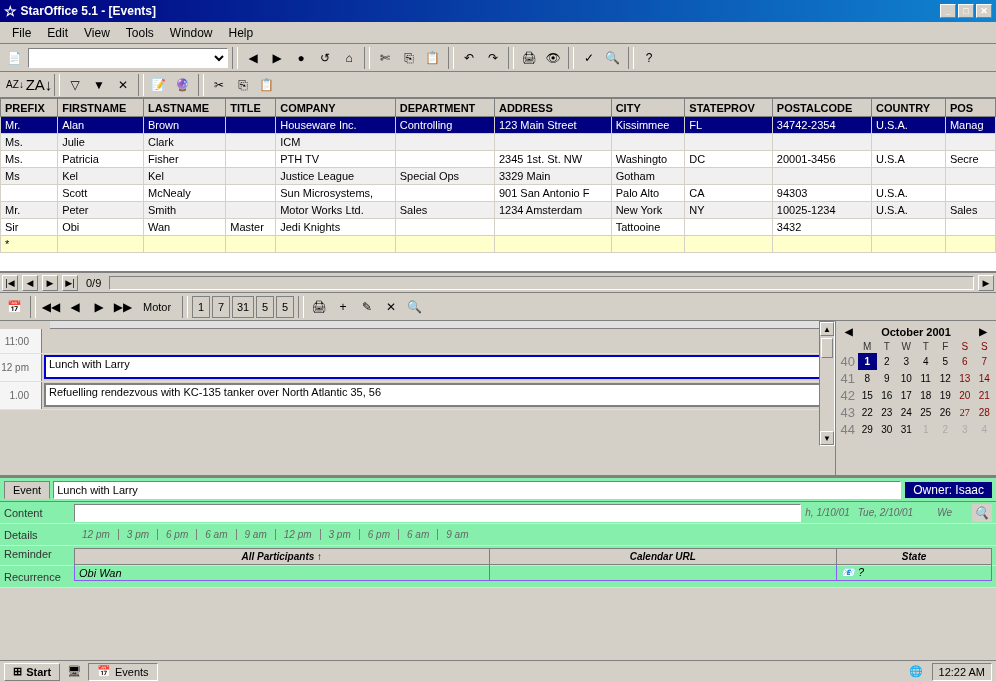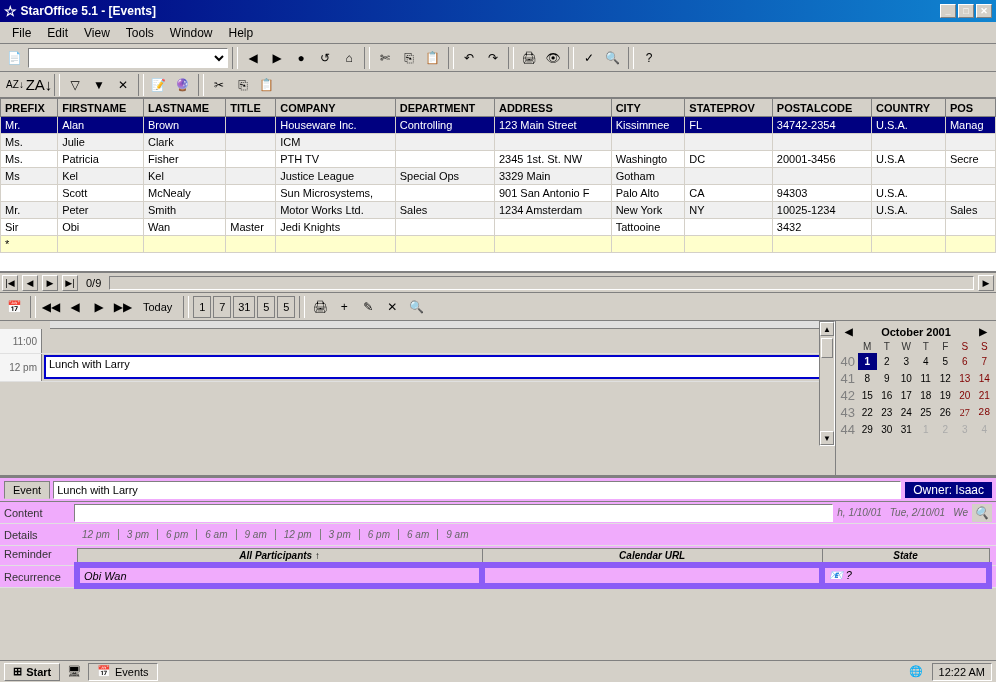--- a/index.html
+++ b/index.html
@@ -172,21 +172,21 @@
     }
     .time-slot {
       display: flex;
       height: 25px;
       border-bottom: 1px solid #e0e0e0;
     }
     .time-label {
       width: 42px;
       font-size: 10px;
       text-align: right;
-      padding-right: 4px;
+      padding-right: 12px;
       color: #666;
       border-right: 1px solid #808080;
       background: #f5f5f5;
       display: flex;
       align-items: center;
       justify-content: flex-end;
     }
     .time-content {
       flex: 1;
       position: relative;
@@ -247,21 +247,21 @@
     }
     .mini-cal td.week-num {
       color: #808080;
       cursor: default;
       font-size: 13px;
     }
     .mini-cal td.other-month { color: #aaa; }
 
     
     .event-detail {
-      background: #f0abfc;
+      background: #86efac;
       border-top: 2px solid #808080;
     }
     .event-tab-row {
       display: flex;
       align-items: center;
       padding: 2px 4px;
       height: 24px;
       border-bottom: 1px solid #808080;
     }
     .event-tab {
@@ -315,21 +315,21 @@
       font-size: 11px;
     }
     .participants-table th {
       background: #d4d0c8;
       border: 1px solid #808080;
       padding: 1px 4px;
       font-size: 10px;
       height: 16px;
     }
     .participants-table td {
-      border: 6px solid #8b5cf6;
+      border: 1px solid #8b5cf6;
       padding: 1px 4px;
       height: 16px;
     }
 
     
     .status-bar {
       position: absolute;
       bottom: 0;
       left: 0;
       right: 0;
@@ -623,21 +623,21 @@
     <div class="nav-btn">▶</div>
   </div>
 
   <div class="cal-toolbar">
     <div class="tb-btn">📅</div>
     <div class="tb-sep"></div>
     <div class="tb-btn">◀◀</div>
     <div class="tb-btn">◀</div>
     <div class="tb-btn">▶</div>
     <div class="tb-btn">▶▶</div>
-    <div class="tb-btn" style="width:auto;padding:0 6px;font-size:11px;">Today</div>
+    <div class="tb-btn" style="width:auto;padding:0 6px;font-size:11px;">Motor</div>
     <div class="tb-sep"></div>
     <div class="tb-btn" style="width:18px;font-size:11px;border:1px solid #808080;">1</div>
     <div class="tb-btn" style="width:18px;font-size:11px;border:1px solid #808080;">7</div>
     <div class="tb-btn" style="width:22px;font-size:11px;border:1px solid #808080;">31</div>
     <div class="tb-btn" style="width:18px;font-size:11px;border:1px solid #808080;">5</div>
     <div class="tb-btn" style="width:18px;font-size:11px;border:1px solid #808080;">5</div>
     <div class="tb-sep"></div>
     <div class="tb-btn">🖨</div>
     <div class="tb-btn">+</div>
     <div class="tb-btn">✎</div>
@@ -659,20 +659,28 @@
 
         <div class="time-slot" style="height:28px;">
           <div class="time-label">12 pm</div>
           <div class="time-content" style="position:relative;">
             <div class="event-block blue-border" style="top:1px;height:24px;">
               <span>Lunch with Larry</span>
             </div>
           </div>
         </div>
 
+        <div class="time-slot" style="height:28px;">
+          <div class="time-label">1.00</div>
+          <div class="time-content" style="position:relative;">
+            <div class="event-block" style="top:1px;height:24px;border-color:#808080;">
+              <span>Refuelling rendezvous with KC-135 tanker over North Atlantic 35, 56</span>
+            </div>
+          </div>
+        </div>
 
         <div class="scrollbar-v" style="position:absolute;right:0;top:0;bottom:0;width:16px;">
           <div class="scroll-arrow">▲</div>
           <div class="scroll-thumb"></div>
           <div style="flex:1;"></div>
           <div class="scroll-arrow">▼</div>
         </div>
       </div>
     </div>
 
@@ -727,21 +735,21 @@
               <td style="color: rgb(128, 0, 0);">21</td>
             </tr>
             <tr>
               <td class="week-num">43</td>
               <td>22</td>
               <td>23</td>
               <td>24</td>
               <td>25</td>
               <td>26</td>
               <td style="color: rgb(128, 0, 0); font-family: Liberation Serif, serif;">27</td>
-              <td style="color: rgb(128, 0, 0); font-family: Liberation Mono, monospace;">28</td>
+              <td style="color: rgb(128, 0, 0);">28</td>
             </tr>
             <tr>
               <td class="week-num">44</td>
               <td>29</td>
               <td>30</td>
               <td>31</td>
               <td class="other-month" style="color: rgb(170, 170, 170);">1</td>
               <td class="other-month" style="color: rgb(170, 170, 170);">2</td>
               <td class="other-month" style="color: rgb(170, 170, 170);">3</td>
               <td class="other-month" style="color: rgb(170, 170, 170);">4</td>
@@ -760,21 +768,21 @@
         <span>Owner:</span>&nbsp;<span>Isaac</span>
       </span>
     </div>
 
     <div class="detail-row">
       <div class="detail-label">Content</div>
       <div class="detail-content">
         <div style="flex:1;height:18px;background:white;border:1px solid;border-color:#808080 #fff #fff #808080;display:flex;align-items:center;padding:0 3px;font-size:11px;"></div>
         <div style="margin:0 4px;font-size:10px;color:#666;">h, 1/10/01</div>
         <div style="margin:0 4px;font-size:10px;color:#666;">Tue, 2/10/01</div>
-        <div style="margin:0 4px;font-size:10px;color:#666;">We</div>
+        <div style="margin:0 20px;font-size:10px;color:#666;">We</div>
         <div class="tb-btn" style="width:20px;height:18px;">🔍</div>
       </div>
     </div>
 
     <div class="detail-row">
       <div class="detail-label">Details</div>
       <div class="detail-content">
 
         <div style="font-size:10px;color:#666;display:flex;gap:0;">
           <span style="border-right:1px solid #808080;padding:0 8px;">12 pm</span>

